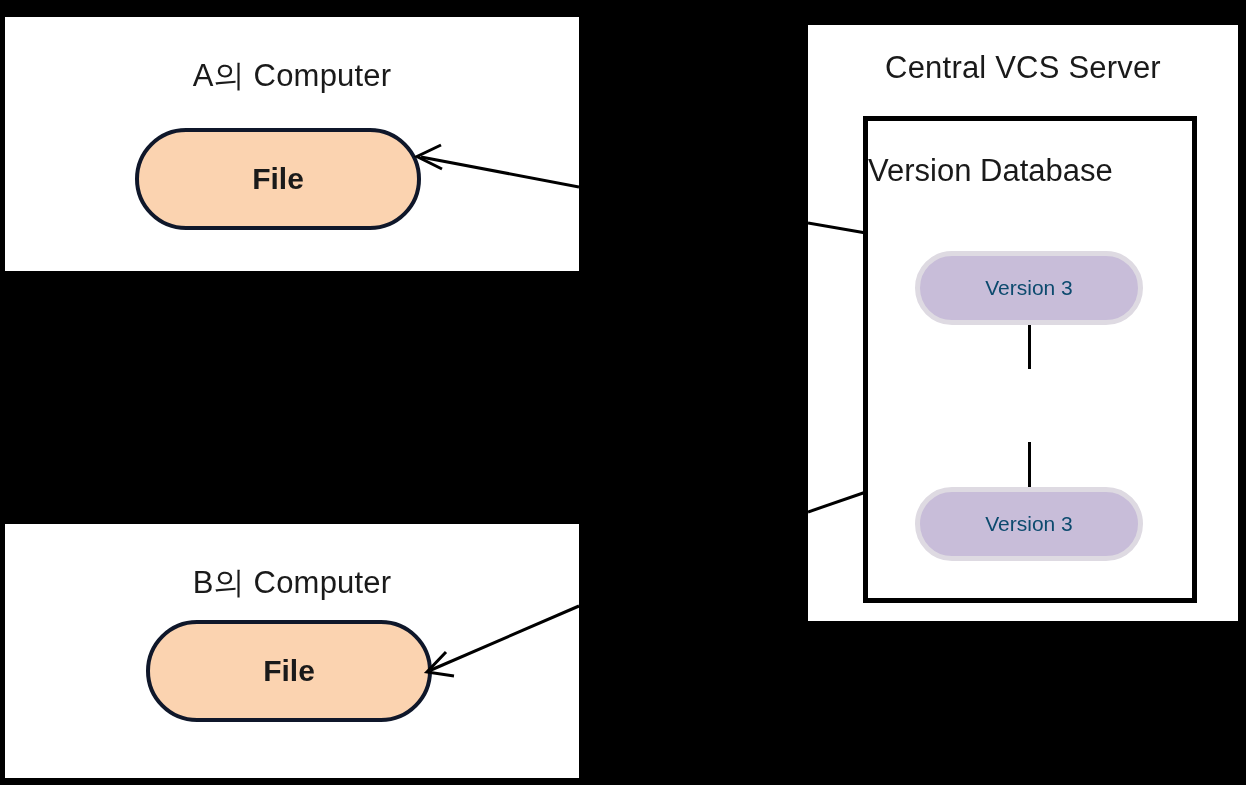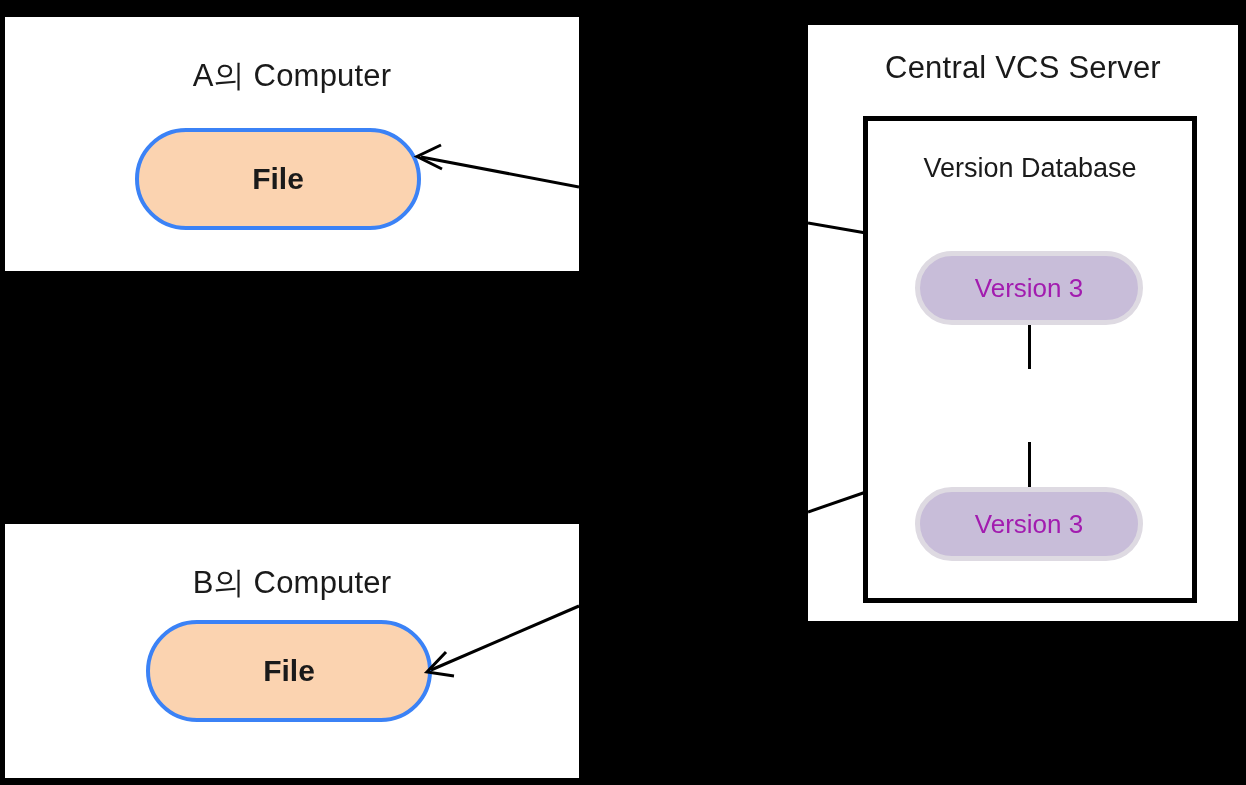--- a/index.html
+++ b/index.html
@@ -54,34 +54,33 @@
     height: 487px;
     border: 5px solid #000000;
     background: #ffffff;
     box-sizing: border-box;
   }
   #version-db-title {
     position: absolute;
     left: 0;
     top: 32px;
     width: 100%;
-    text-align: center;
-    font-size: 27px;
+    font-size: 31px;
     color: #1a1a1a;
     white-space: nowrap;
   }
 
   
   .file-pill {
     position: absolute;
     width: 286px;
     height: 102px;
     border-radius: 51px;
     background: #FBD3B0;
-    border: 4px solid #3b82f6;
+    border: 4px solid #0f172a;
     box-sizing: border-box;
     display: flex;
     align-items: center;
     justify-content: center;
     color: #1a1a1a;
     font-size: 30px;
     font-weight: bold;
   }
   #file-pill-a { left: 130px; top: 111px; }
   #file-pill-b { left: 141px; top: 96px; }
@@ -92,22 +91,22 @@
     left: 47px;
     width: 228px;
     height: 74px;
     border-radius: 37px;
     background: #C8BDD9;
     border: 5px solid #DEDAE2;
     box-sizing: border-box;
     display: flex;
     align-items: center;
     justify-content: center;
-    color: #a21caf;
-    font-size: 26px;
+    color: #0c4a6e;
+    font-size: 21px;
     font-weight: 400;
   }
   #version-pill-3 { top: 130px; }
   #version-pill-2 { top: 248px; }
   #version-pill-1 { top: 366px; }
 
   
   .v-connector {
     position: absolute;
     left: 160px;

